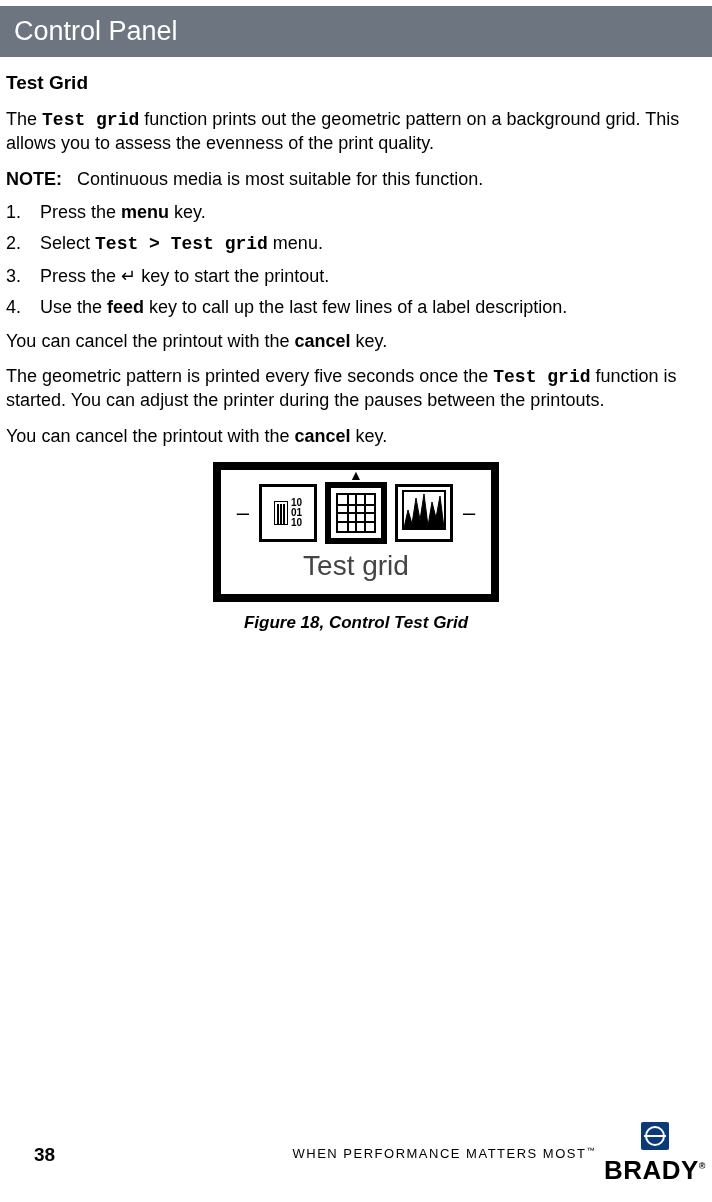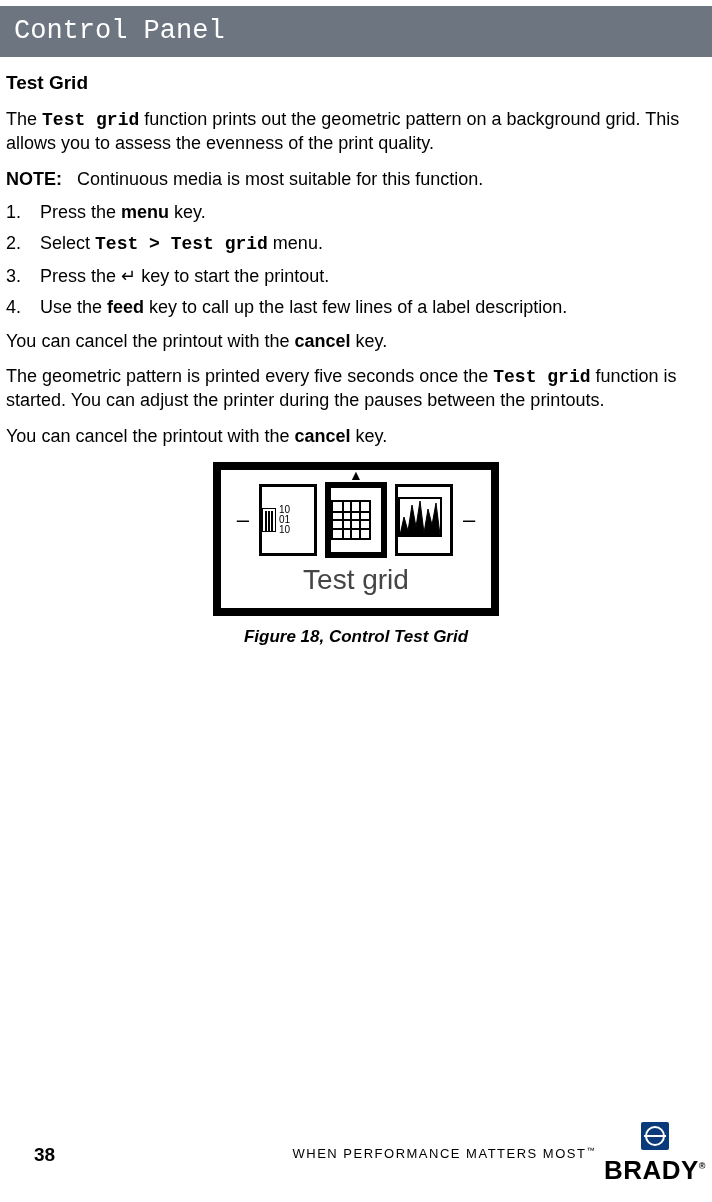--- a/index.html
+++ b/index.html
@@ -13,21 +13,20 @@
       position: relative;
       background: #fff;
     }
     .header-bar {
       background: #6d7580;
       color: #fff;
       font-size: 27px;
       padding: 8px 14px;
       margin-top: 6px;
       margin-bottom: 14px;
-      font-family: Liberation Mono, monospace;
     }
     .content { padding: 0 6px; }
     .subheading { font-weight: bold; font-size: 19px; margin-bottom: 12px; }
     .para { margin-bottom: 12px; }
     .note-line { margin-bottom: 10px; }
     .note-label { font-weight: bold; }
     .mono { font-family: "Courier New", Courier, monospace; font-weight: bold; }
     .bold { font-weight: bold; }
     ol.steps { list-style: none; margin-bottom: 10px; }
     ol.steps li { margin-bottom: 8px; padding-left: 34px; position: relative; }
@@ -38,25 +37,26 @@
     .figure-box {
       display: inline-block;
       border: 8px solid #000;
       padding: 14px 16px 10px 16px;
       position: relative;
       background: #fff;
     }
     .icons-row { display: flex; align-items: center; justify-content: center; gap: 10px; margin-bottom: 6px; }
     .dash { font-size: 22px; color: #000; }
     .icon-cell {
-      width: 58px; height: 72px;
+      width: 58px; height: 58px;
       border: 3px solid #000;
-      display: flex; align-items: center; justify-content: flex-start;
+      display: flex; align-items: center; justify-content: center;
       background: #fff;
       position: relative;
+      font-weight: bold;
     }
     .icon-cell.selected { border-width: 4px; box-shadow: 0 0 0 2px #000; }
     
     .ic1 { display:flex; align-items:center; gap:3px; }
     .ic1 .bars { width: 14px; height: 24px; border:1px solid #000; position:relative; }
     .ic1 .bars::before { content:""; position:absolute; left:2px; top:2px; width:2px; height:20px; background:#000; box-shadow: 3px 0 0 #000, 6px 0 0 #000; }
     .ic1 .nums { font-size:10px; line-height:1; font-family:Arial; }
     
     .ic2 {
       width: 40px; height: 40px;

